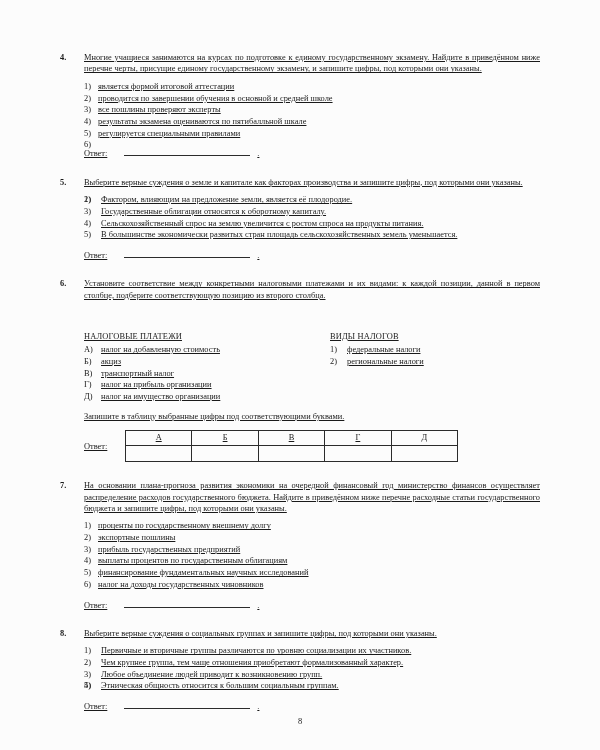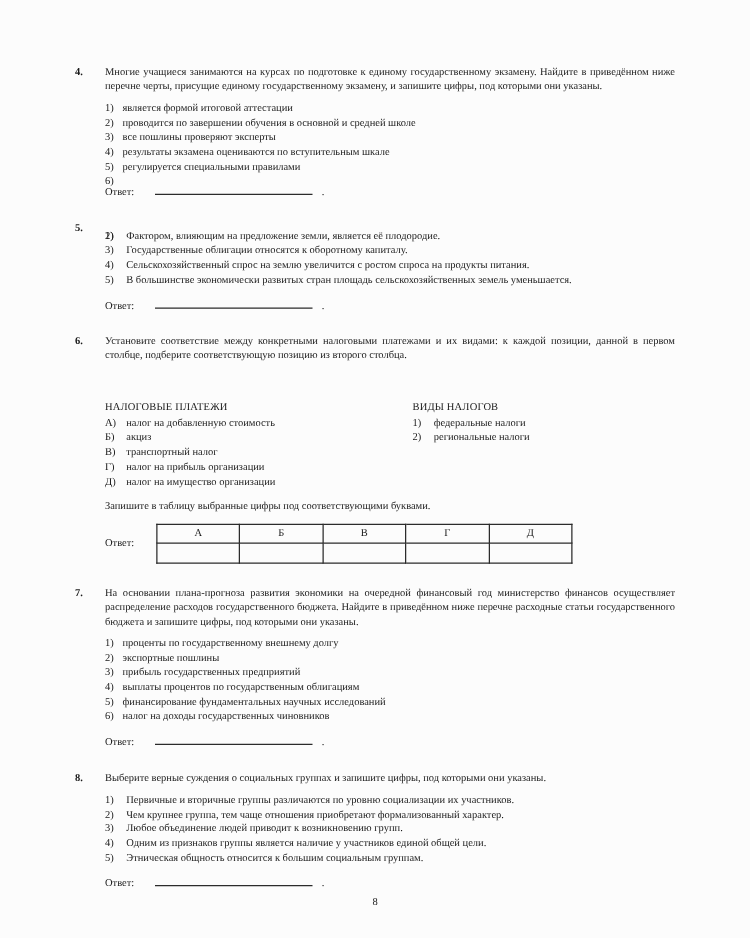--- a/index.html
+++ b/index.html
@@ -35,20 +35,21 @@
     font-size: 8.4px;
     font-weight: bold;
     line-height: 11.4px;
     padding-top: 0px;
     text-align: left;
     letter-spacing: 0px;
   }
   .task-body {
     flex: 1 1 auto;
     min-width: 0;
+    text-decoration: underline;
   }
   .stem {
     font-size: 8.4px;
     line-height: 11.4px;
     text-align: justify;
     text-justify: inter-word;
     margin: 0;
     hyphens: manual;
   }
   .opts {
@@ -163,37 +164,38 @@
 <div class="page">
 
   <div class="task">
     <div class="task-num">4.</div>
     <div class="task-body">
       <p class="stem">Многие учащиеся занимаются на курсах по подготовке к единому государственному экзамену. Найдите в приведённом ниже перечне черты, присущие единому государственному экзамену, и запишите цифры, под которыми они указаны.</p>
       <ul class="opts">
         <li><span class="mk">1)</span><span>является формой итоговой аттестации</span></li>
         <li><span class="mk">2)</span><span>проводится по завершении обучения в основной и средней школе</span></li>
         <li><span class="mk">3)</span><span>все пошлины проверяют эксперты</span></li>
-        <li><span class="mk">4)</span><span>результаты экзамена оцениваются по вступительным шкале</span></li>
+        <li><span class="mk">4)</span><span>результаты экзамена оцениваются по пятибалльной шкале</span></li>
         <li><span class="mk">5)</span><span>регулируется специальными правилами</span></li>
         <li><span class="mk">6)</span></li>
       </ul>
       <div class="answer-line">
         <span class="lbl">Ответ:</span>
         <span class="rule"></span>
         <span class="dot">.</span>
       </div>
     </div>
   </div>
 
   <div class="gap-4"></div>
 
   <div class="task">
     <div class="task-num">5.</div>
     <div class="task-body">
+      <p class="stem">Выберите верные суждения о земле и капитале как факторах производства и запишите цифры, под которыми они указаны.</p>
       <ul class="opts wide">
         <li><span class="mk">1)</span></li>
         <li><span class="mk">2)</span><span>Фактором, влияющим на предложение земли, является её плодородие.</span></li>
         <li><span class="mk">3)</span><span>Государственные облигации относятся к оборотному капиталу.</span></li>
         <li><span class="mk">4)</span><span>Сельскохозяйственный спрос на землю увеличится с ростом спроса на продукты питания.</span></li>
         <li><span class="mk">5)</span><span>В большинстве экономически развитых стран площадь сельскохозяйственных земель уменьшается.</span></li>
       </ul>
       <div class="answer-line">
         <span class="lbl">Ответ:</span>
         <span class="rule"></span>
@@ -277,21 +279,21 @@
   <div class="gap-7"></div>
 
   <div class="task">
     <div class="task-num">8.</div>
     <div class="task-body">
       <p class="stem">Выберите верные суждения о социальных группах и запишите цифры, под которыми они указаны.</p>
       <ul class="opts wide">
         <li><span class="mk">1)</span><span>Первичные и вторичные группы различаются по уровню социализации их участников.</span></li>
         <li><span class="mk">2)</span><span>Чем крупнее группа, тем чаще отношения приобретают формализованный характер.</span></li>
         <li><span class="mk">3)</span><span>Любое объединение людей приводит к возникновению групп.</span></li>
-        <li><span class="mk">4)</span><span>Одним из признаков группы является наличие у участников единой общей цели.</span></li>
+        <li><span class="mk">4)</span></li>
         <li><span class="mk">5)</span><span>Этническая общность относится к большим социальным группам.</span></li>
       </ul>
       <div class="answer-line">
         <span class="lbl">Ответ:</span>
         <span class="rule"></span>
         <span class="dot">.</span>
       </div>
     </div>
   </div>
 

